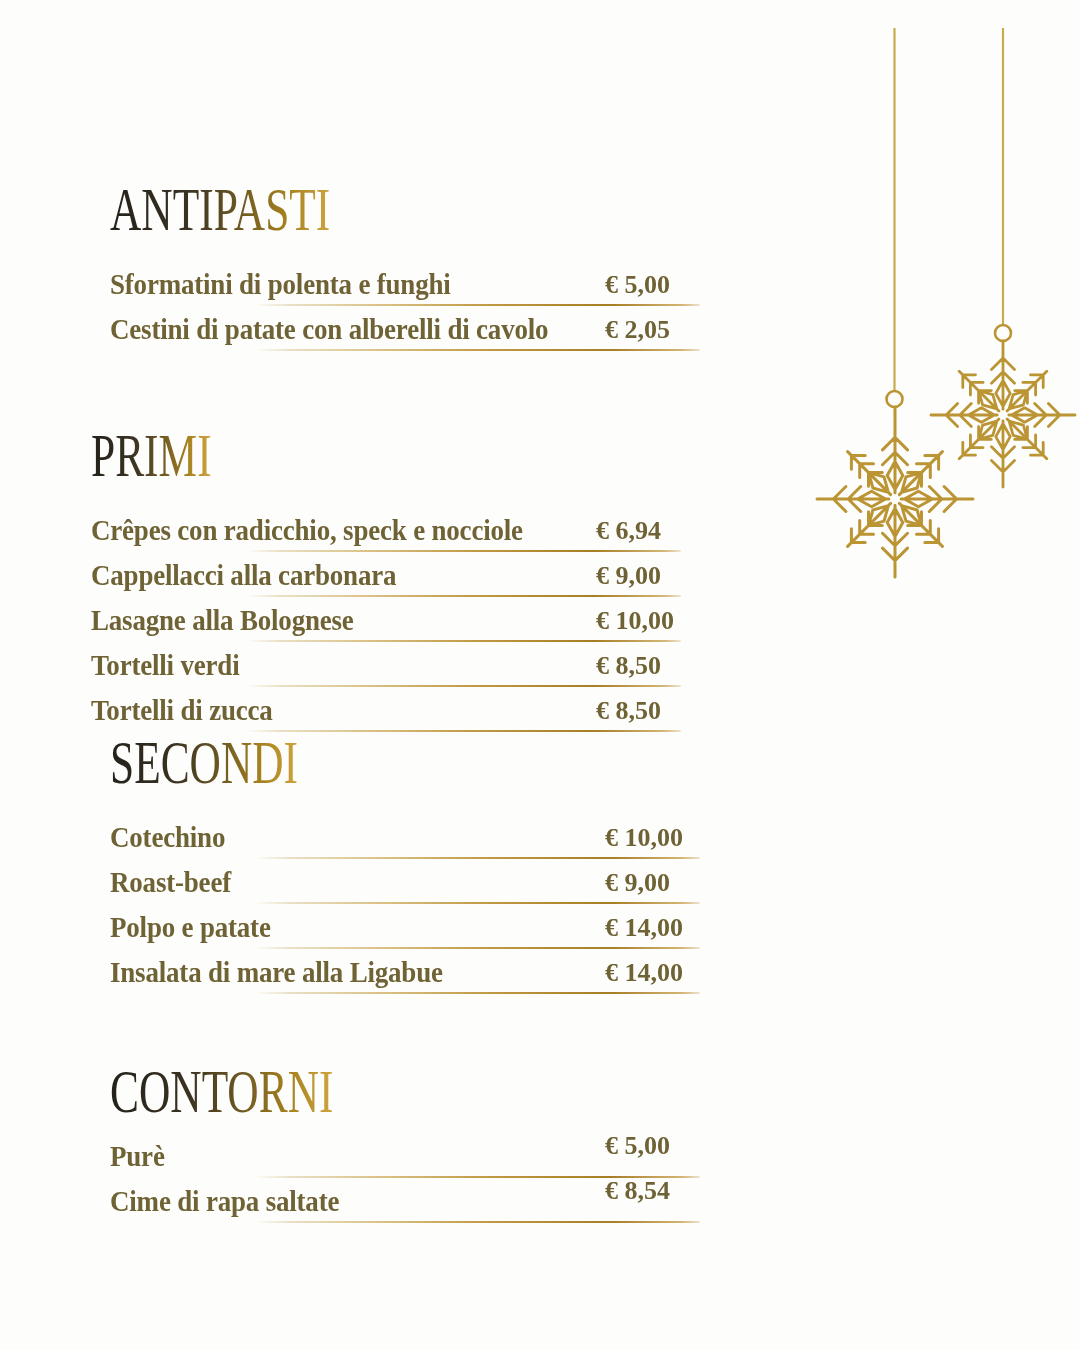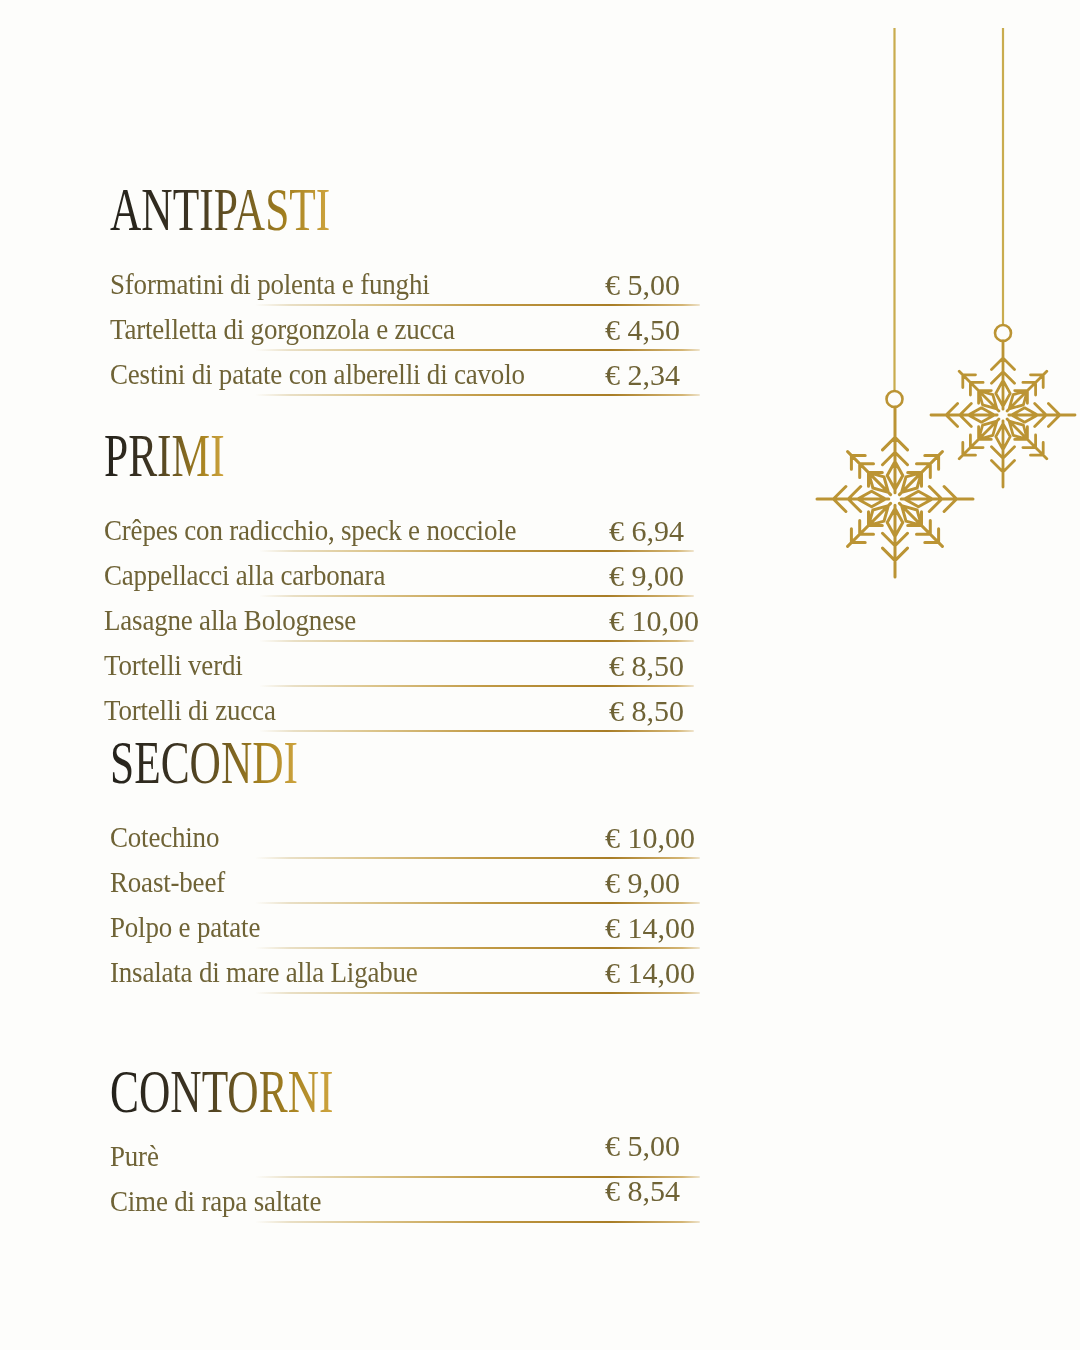--- a/index.html
+++ b/index.html
@@ -8,43 +8,43 @@
     background:var(--paper,#fdfdfb);
     font-family:"Liberation Serif","DejaVu Serif",serif;
     overflow:hidden;
   }
   .page{
     position:relative;width:1080px;height:1350px;overflow:hidden;margin-top:28px;
   }
   
   .section{position:absolute;width:590px;}
   .s-antipasti{top:150px;left:110px;}
-  .s-primi{top:396px;left:104px;}
+  .s-primi{top:396px;left:91px;}
   .s-secondi{top:703px;left:110px;}
   .s-contorni{top:1032px;left:110px;}
 
   .section h2{
     margin:0;font-size:62px;line-height:62px;font-weight:400;
     display:inline-block;white-space:nowrap;
     transform:scaleX(0.70);transform-origin:left center;
     background:linear-gradient(90deg,var(--h-dark,#23211b) 0%,#3a3222 35%,#6f5a22 60%,#a5811f 80%,var(--h-gold,#cfa53f) 100%);
     -webkit-background-clip:text;background-clip:text;color:transparent;
   }
   .rows{margin-top:22px;}
   .s-contorni .rows{margin-top:12px;}
-  .menu-row{position:relative;height:45px;}
+  .menu-row{position:relative;height:45px;font-weight:bold;}
   .item-name{
     position:absolute;left:0;top:0;height:45px;line-height:45px;
     font-size:29px;color:var(--ink,#6f6336);white-space:nowrap;
     transform:scaleX(0.93);transform-origin:left center;
     letter-spacing:-0.2px;
   }
   .item-price{
     position:absolute;top:0;height:45px;line-height:45px;
-    font-size:30px;color:var(--ink,#6f6336);white-space:nowrap;
+    font-size:26px;color:var(--ink,#6f6336);white-space:nowrap;
     left:495px;
   }
   .s-primi .item-price{left:505px;}
   .s-contorni .item-price{transform:translateY(-11px);}
   .rule{
     position:absolute;bottom:1px;left:145px;right:0;height:2.4px;border-radius:2px;
     background:linear-gradient(90deg,
       rgba(217,199,153,0) 0%,
       rgba(217,199,153,0.55) 8%,
       #dcc58c 26%,
@@ -66,27 +66,22 @@
 
   <div class="section s-antipasti">
     <h2>ANTIPASTI</h2>
     <div class="rows">
       <div class="menu-row">
         <span class="item-name">Sformatini di polenta e funghi</span>
         <span class="item-price">€ 5,00</span>
         <i class="rule"></i>
       </div>
       <div class="menu-row">
-        <span class="item-name">Tartelletta di gorgonzola e zucca</span>
-        <span class="item-price">€ 4,50</span>
-        <i class="rule"></i>
-      </div>
-      <div class="menu-row">
         <span class="item-name">Cestini di patate con alberelli di cavolo</span>
-        <span class="item-price">€ 2,34</span>
+        <span class="item-price">€ 2,05</span>
         <i class="rule"></i>
       </div>
     </div>
   </div>
 
   <div class="section s-primi">
     <h2>PRIMI</h2>
     <div class="rows">
       <div class="menu-row">
         <span class="item-name">Crêpes con radicchio, speck e nocciole</span>

